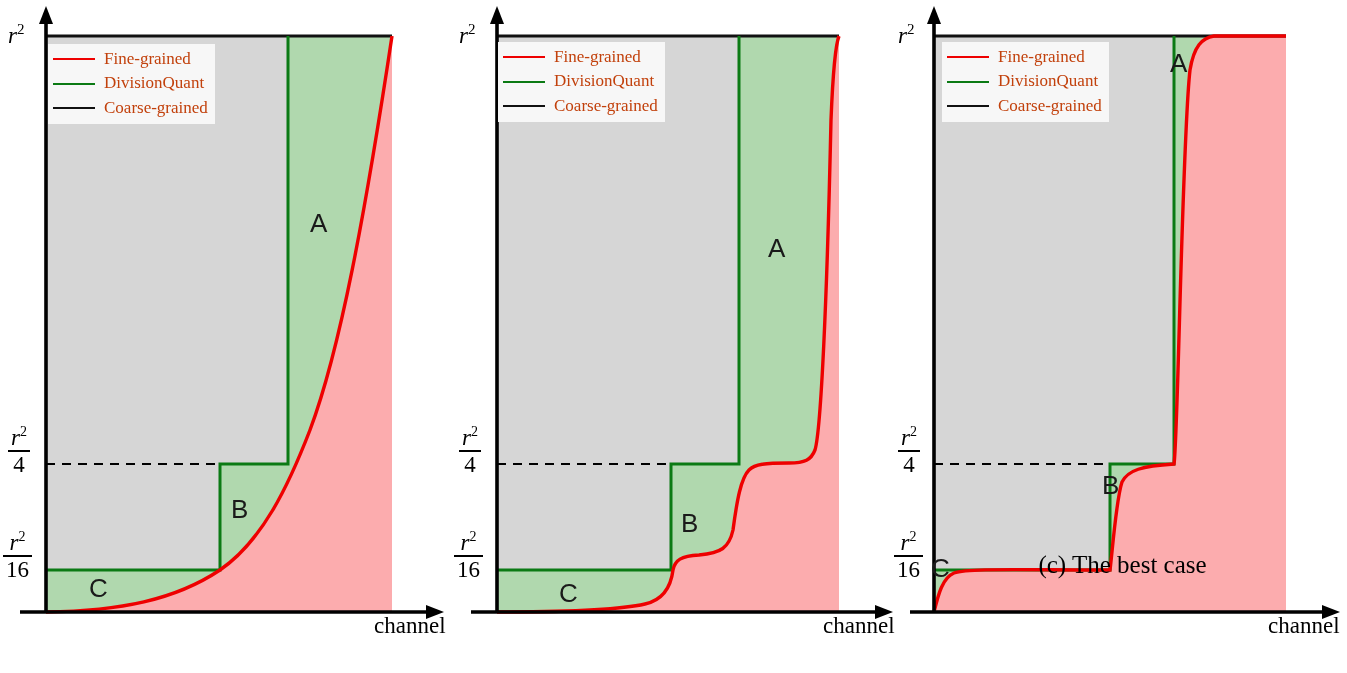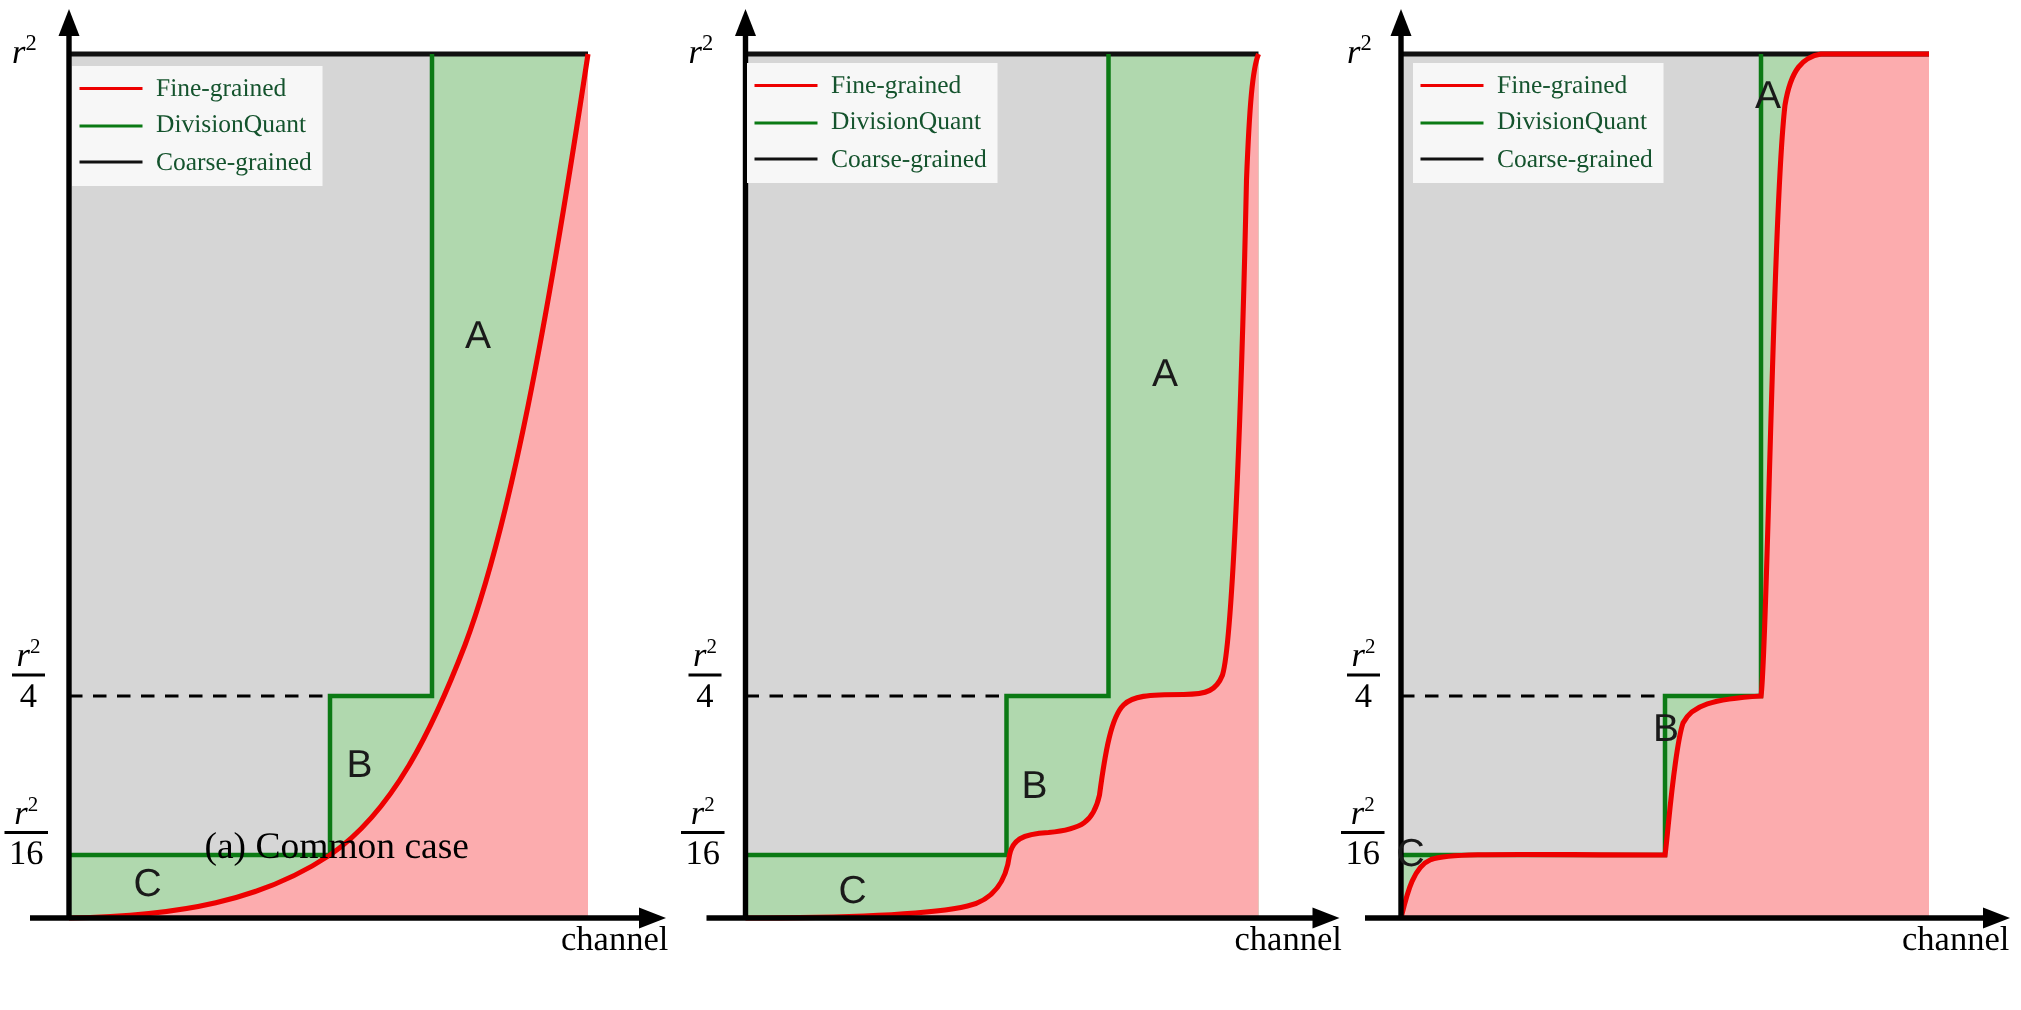--- a/index.html
+++ b/index.html
@@ -32,21 +32,21 @@
   
   .legend{
     position:absolute;
     background:#f7f7f7;
     padding:4px 7px 5px 5px;
     display:flex;
     flex-direction:column;
     gap:2px;
     font-size:17px;
     line-height:1.32;
-    color:#14532d;
+    color:#c2410c;
     font-family:"Liberation Serif", serif;
   }
   .legend-row{display:flex;align-items:center;gap:9px;}
   .legend-swatch{
     display:inline-block;
     width:42px;height:0;
     border-top-width:2.6px;
     border-top-style:solid;
     flex:0 0 auto;
   }
@@ -155,21 +155,20 @@
       <div class="legend-row">
         <span class="legend-swatch" style="border-top-color:#0b7a14;"></span>
         <span class="legend-label">DivisionQuant</span>
       </div>
       <div class="legend-row">
         <span class="legend-swatch" style="border-top-color:#111111;"></span>
         <span class="legend-label">Coarse-grained</span>
       </div>
     </div>
 
-    <div class="caption">(a) Common case</div>
   </div>
 
   <div class="panel">
     <svg width="449" height="673" viewBox="0 0 449 673">
       <rect x="48" y="36" width="342" height="576" fill="#d6d6d6"></rect>
 
       <path d="M48,612 L48,570 L222,570 L222,464 L290,464 L290,36 L390,36 L390,612 Z" fill="#b0d8ae"></path>
 
       <path d="M48,612 C120,612 170,610 196,604 C214,600 222,586 224,570
                C226,560 232,556 250,555 C272,553 280,548 284,530
@@ -294,15 +293,16 @@
       <div class="legend-row">
         <span class="legend-swatch" style="border-top-color:#0b7a14;"></span>
         <span class="legend-label">DivisionQuant</span>
       </div>
       <div class="legend-row">
         <span class="legend-swatch" style="border-top-color:#111111;"></span>
         <span class="legend-label">Coarse-grained</span>
       </div>
     </div>
 
+    <div class="caption">(c) The best case</div>
   </div>
 
 </div>
 
 </body></html>

